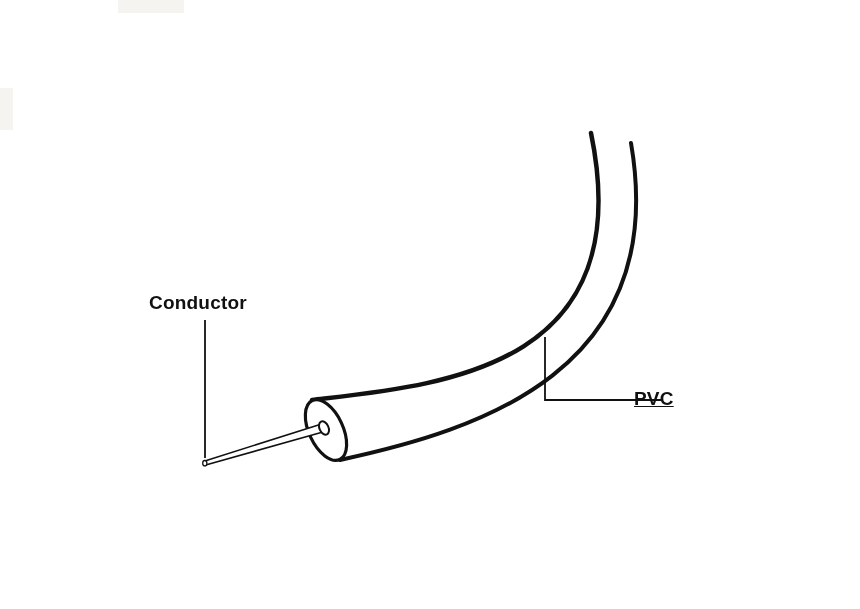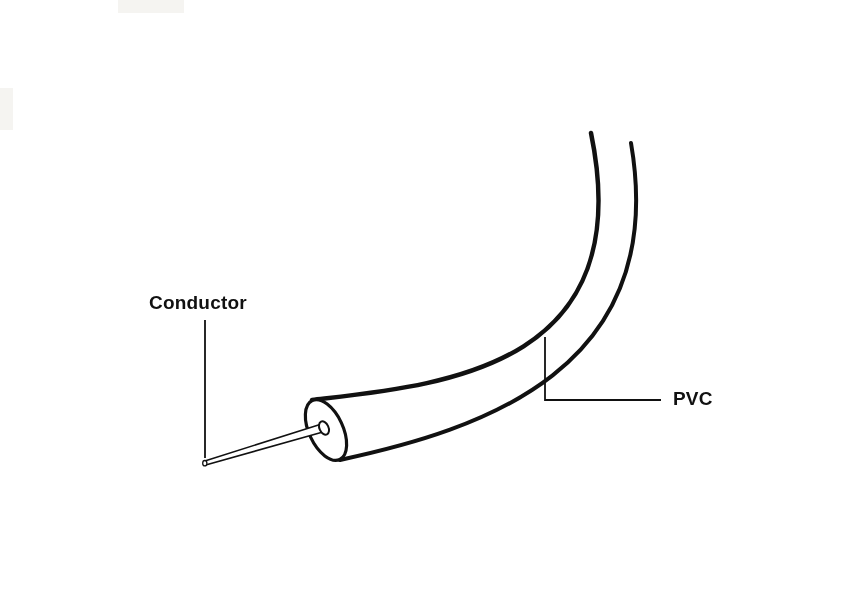--- a/index.html
+++ b/index.html
@@ -15,21 +15,21 @@
   svg { position: absolute; left: 0; top: 0; display: block; }
   .label {
     position: absolute;
     font-weight: bold;
     font-size: 19px;
     color: #111111;
     letter-spacing: 0.2px;
     white-space: nowrap;
   }
   #label-conductor { left: 149px; top: 292px; }
-  #label-pvc { left: 673px; top: 388px; }
+  #label-pvc { left: 634px; top: 388px; text-decoration: underline; }
   .artifact { position: absolute; background: #f5f4f1; }
   #artifact-top { left: 118px; top: 0; width: 66px; height: 13px; }
   #artifact-left { left: 0; top: 88px; width: 13px; height: 42px; }
 </style>
 </head>
 <body>
 
 <div id="stage">
 
   <div class="artifact" id="artifact-top"></div>

